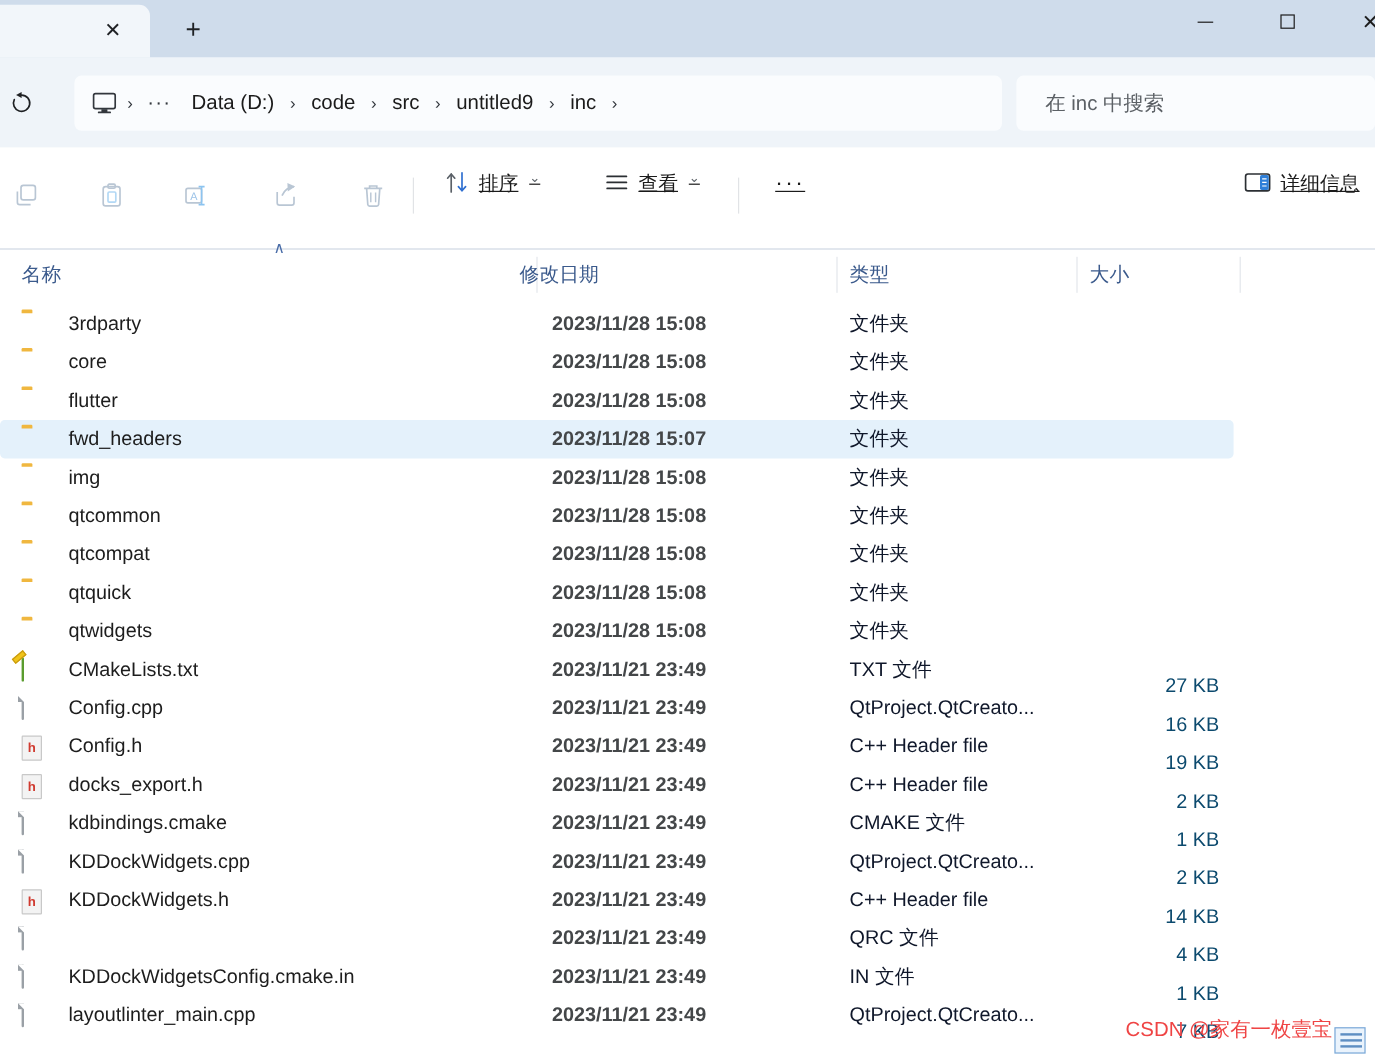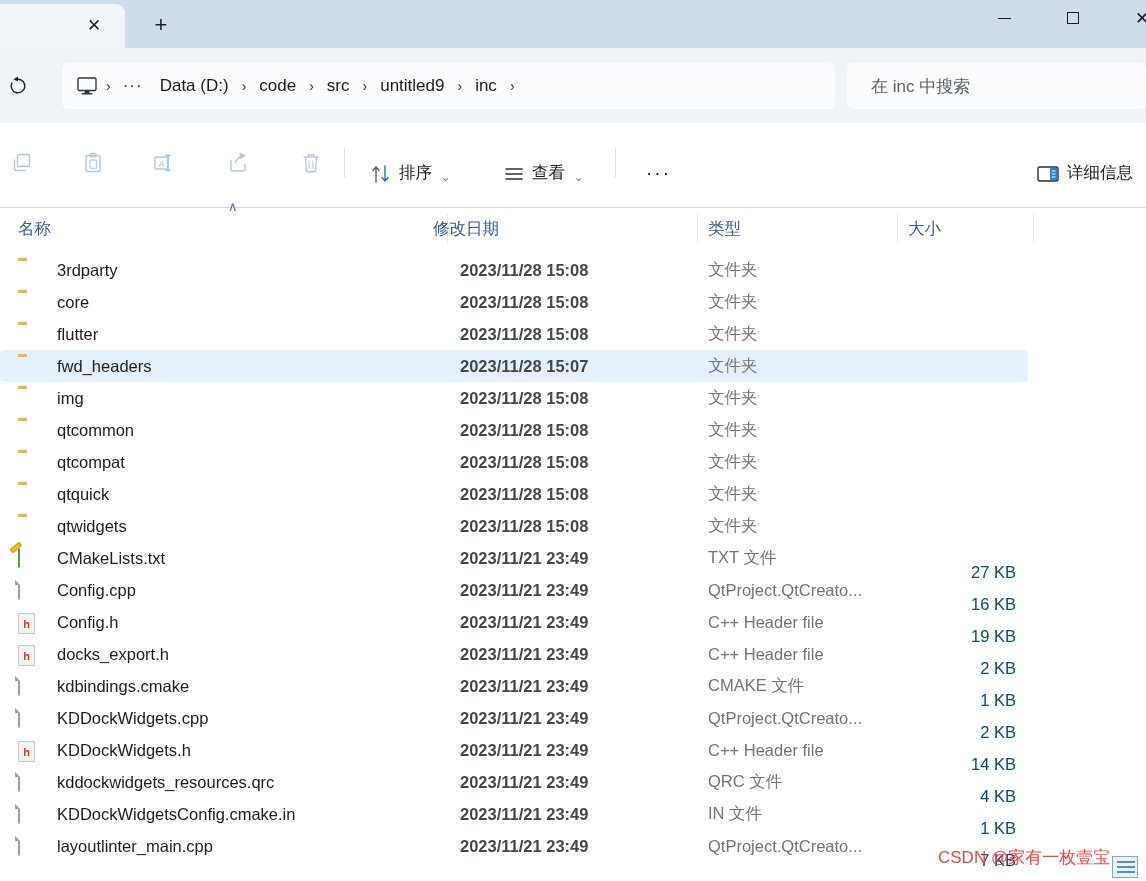--- a/index.html
+++ b/index.html
@@ -83,22 +83,22 @@
     position: absolute; top: 142px; height: 42px;
     display: flex; align-items: center; justify-content: center;
   }
   .cbtn-ico { width: 44px; }
   .cb-sep {
     position: absolute; top: 148px; width: 1px; height: 30px;
     background: #e1e3e6;
   }
   .cbtn-text {
     position: absolute; top: 142px; height: 42px; padding: 0 8px;
-    display: flex; align-items: flex-end; gap: 7px;
-    font-size: 16.5px; color: #1b1b1b; border-radius: 4px;
+    display: flex; align-items: flex-start; gap: 7px;
+    font-size: 16.5px; color: #1b1b1b; border-radius: 4px; text-decoration: underline;
   }
   .chev { font-size: 11px; color: #5a6066; margin-left: 2px; }
 
   
   .colhdr {
     position: absolute; left: 0; top: 207px; width: 1146px; height: 42px;
     background: #ffffff; border-top: 1px solid #cfd8e3;
   }
   .colhdr .cell {
     position: absolute; top: 0; height: 42px; display: flex;
@@ -120,21 +120,21 @@
   }
   .row.sel::before {
     content: ""; position: absolute; left: 0; top: 0;
     width: 1028px; height: 32px; background: #e4f1fb; border-radius: 4px;
   }
   .cell-name {
     position: absolute; left: 18px; display: flex; align-items: center;
     gap: 18px; white-space: nowrap;
   }
   .cell-date { position: absolute; left: 460px; color: #444749; font-weight: bold; }
-  .cell-type { position: absolute; left: 708px; color: #737373;
+  .cell-type { position: absolute; left: 708px; color: #0f172a;
     max-width: 180px; overflow: hidden; text-overflow: ellipsis;
     white-space: nowrap; }
   .cell-size { position: absolute; left: 904px; width: 112px;
     text-align: right; color: #0c4a6e; margin-top: 28px; }
 
   
   .ico { width: 21px; height: 18px; position: relative; flex: 0 0 21px; }
   .folder-ico {
     width: 21px; height: 17px; background: #f6c34b; border-radius: 1px 2px 2px 2px;
     position: relative; box-shadow: inset 0 -1px 0 #e8b132;
@@ -466,21 +466,20 @@
           </span>
           <span>KDDockWidgets.h</span>
         </span>
         <span class="cell-date">2023/11/21 23:49</span>
         <span class="cell-type">C++ Header file</span>
         <span class="cell-size">14 KB</span>
       </div>
       <div class="row">
         <span class="cell-name">
           <span class="ico"><span class="doc-ico"></span></span>
-          <span>kddockwidgets_resources.qrc</span>
         </span>
         <span class="cell-date">2023/11/21 23:49</span>
         <span class="cell-type">QRC 文件</span>
         <span class="cell-size">4 KB</span>
       </div>
       <div class="row">
         <span class="cell-name">
           <span class="ico"><span class="doc-ico"></span></span>
           <span>KDDockWidgetsConfig.cmake.in</span>
         </span>

